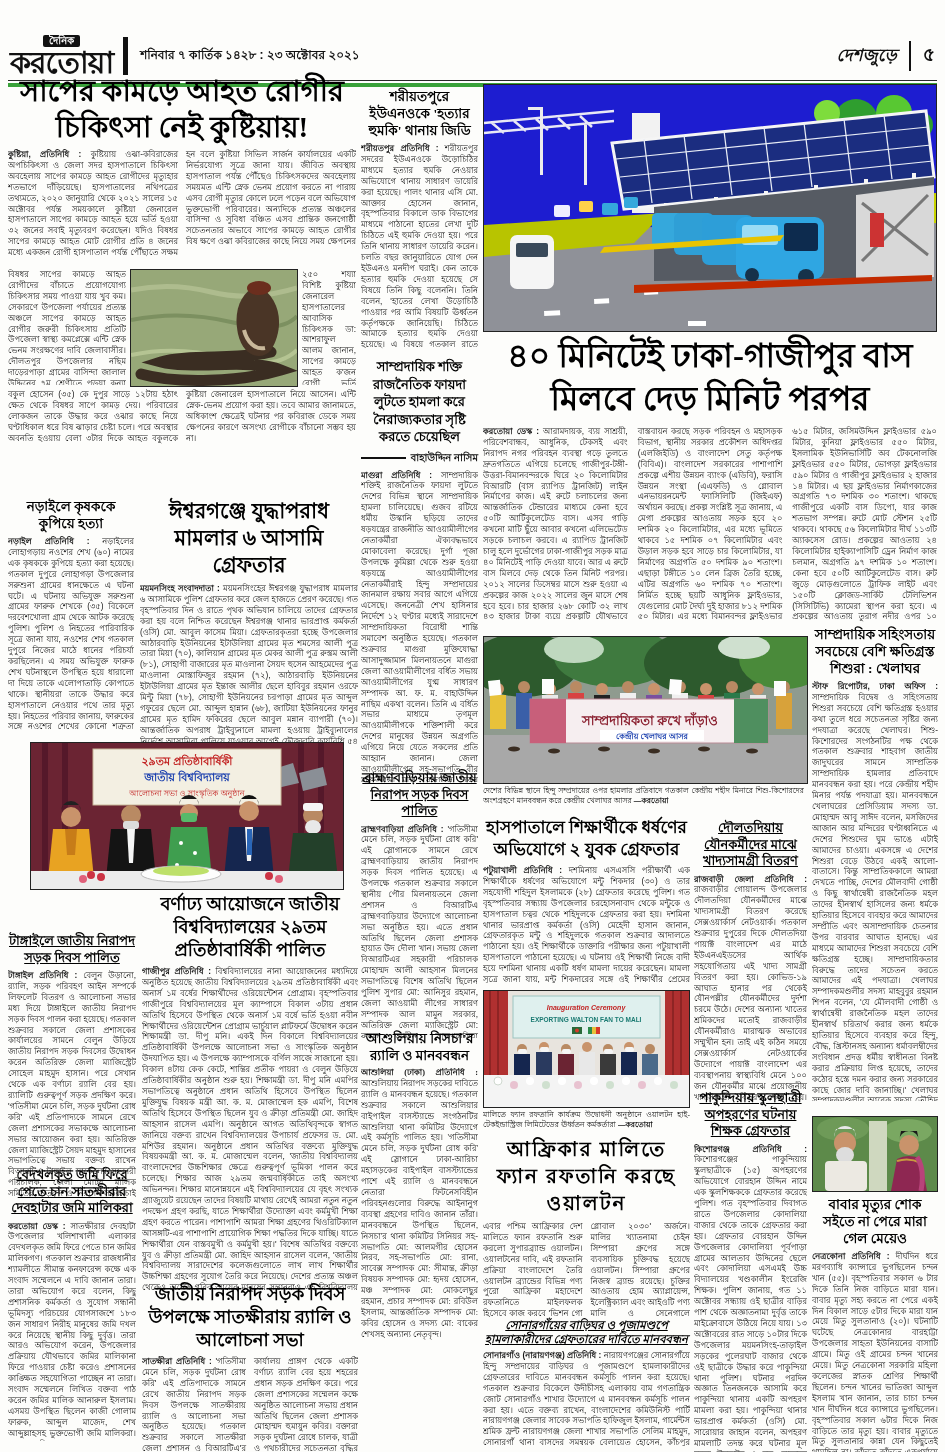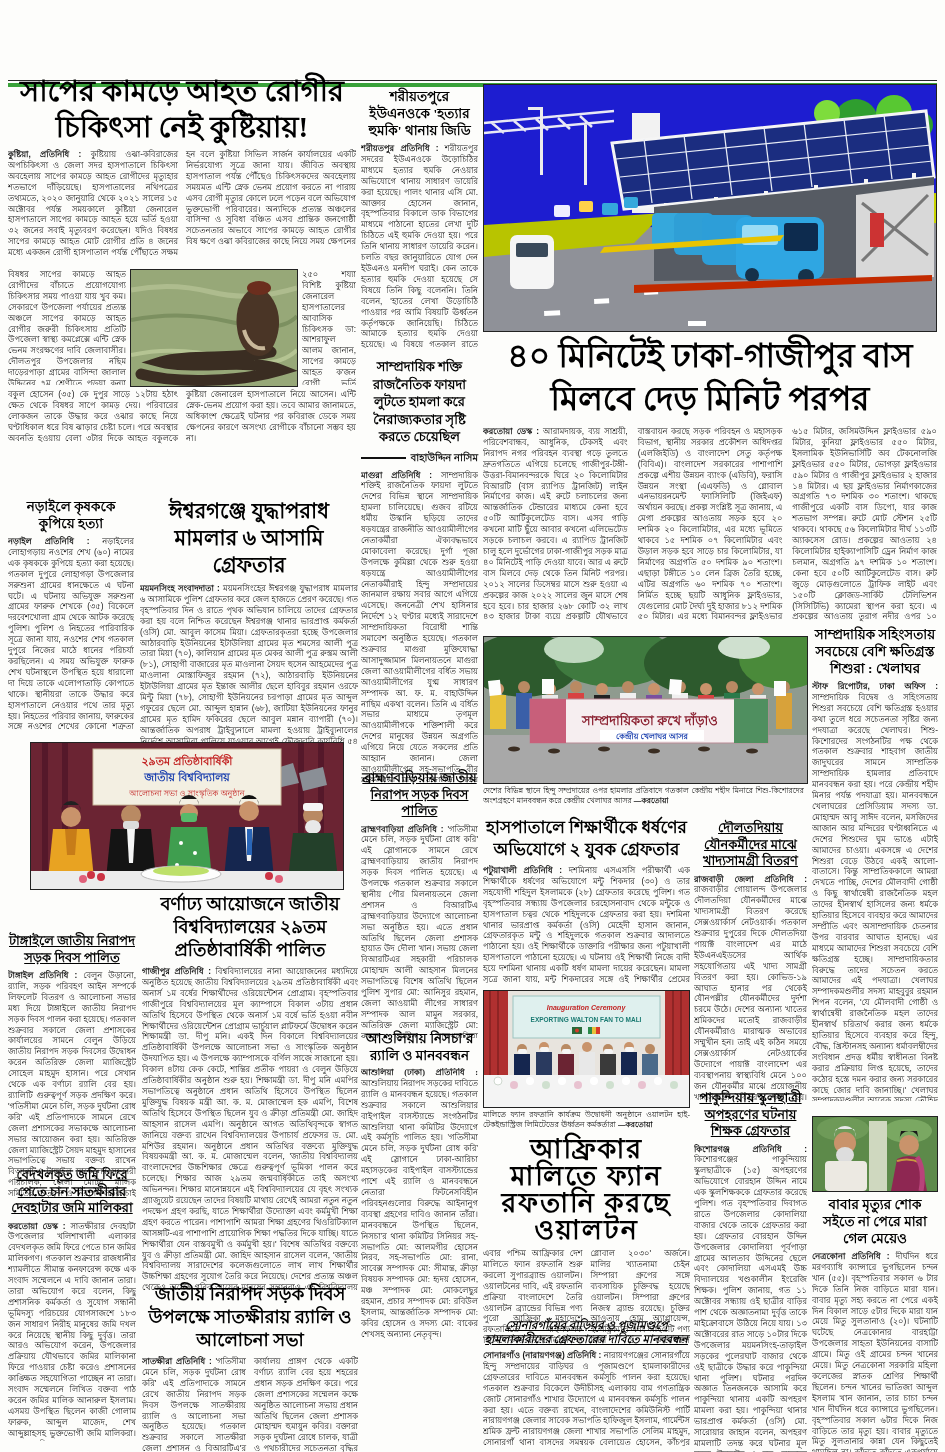--- a/index.html
+++ b/index.html
@@ -22,38 +22,51 @@
   .art{position:absolute;}
   .hl{font-family:"Liberation Serif",serif;font-weight:bold;text-align:center;margin:0 0 4px 0;color:#000;}
   .hl-xl{font-size:29px;line-height:36px;}
   .hl-brt{font-size:33px;line-height:43px;margin:3px 0 5px 0;}
   .hl-lg{font-size:21px;line-height:27px;}
   .hl-md{font-size:18px;line-height:23px;}
   .hl-hosp{font-size:17px;line-height:22px;}
   .hl-col{font-size:13.5px;line-height:17px;}
   .hl-col2{font-size:13px;line-height:16.5px;text-decoration:underline;}
   .hl-com{font-size:13px;line-height:17.5px;}
-  .hl-walton{font-size:27px;line-height:27px;letter-spacing:2px;}
+  .hl-walton{font-size:20px;line-height:27px;letter-spacing:2px;}
   .hl-son{font-size:11.5px;line-height:14px;font-style:italic;text-decoration:underline;}
   .bd{font-size:8.3px;line-height:10.9px;text-align:justify;overflow:hidden;color:#151515;}
   .cols2{column-count:2;column-gap:8px;}
   .cols3{column-count:3;column-gap:10px;}
   .by{font-weight:bold;}
   .byrow{display:flex;align-items:center;font-size:10px;font-weight:bold;margin:1px 0 3px 0;}
   .byrow .dash{flex:1;height:1.5px;background:#111;margin-right:5px;}
   .photo{display:block;border:1px solid #222;background:#ccc;}
   .cap{font-size:7.6px;line-height:9.6px;text-align:justify;margin-top:2px;overflow:hidden;}
   .cap .credit{font-weight:bold;white-space:nowrap;margin-top:30px;}
   .band{display:flex;gap:4px;margin:2px 0;}
 </style>
 </head>
 <body>
 
 <div id="page">
 
+  <div class="header">
+    <div class="masthead">
+      <div class="m-top">দৈনিক</div>
+      <div class="m-main">করতোয়া</div>
+    </div>
+    <div class="m-bar"></div>
+    <div class="dateline">শনিবার ৭ কার্তিক ১৪২৮ : ২৩ অক্টোবর ২০২১</div>
+    <div class="h-right">
+      <span class="section">দেশজুড়ে</span>
+      <span class="h-div"></span>
+      <span class="pageno">৫</span>
+    </div>
+  </div>
   <div class="rule"></div>
 
   <div class="art" style="left:8px;top:73px;width:348px;">
     <h1 class="hl hl-xl">সাপের কামড়ে আহত রোগীর চিকিৎসা নেই কুষ্টিয়ায়!</h1>
     <div class="bd cols2" style="height:118px;">
       <span class="by">কুষ্টিয়া, প্রতিনিধি :</span>
       <span>কুষ্টিয়ায় ওঝা-কবিরাজের অপচিকিৎসা ও জেলা সদর হাসপাতালে চিকিৎসা অবহেলায় সাপের কামড়ে আহত রোগীদের মৃত্যুহার শতভাগে দাঁড়িয়েছে। হাসপাতালের নথিপত্রের তথ্যমতে, ২০২০ জানুয়ারি থেকে ২০২১ সালের ১৫ অক্টোবর পর্যন্ত সময়কালে কুষ্টিয়া জেনারেল হাসপাতালে সাপের কামড়ে আহত হয়ে ভর্তি হওয়া ৩২ জনের সবাই মৃত্যুবরণ করেছেন। যদিও বিষধর সাপের কামড়ে আহত মোট রোগীর প্রতি ৪ জনের মধ্যে একজন রোগী হাসপাতাল পর্যন্ত পৌঁছাতে সক্ষম হন বলে কুষ্টিয়া সিভিল সার্জন কার্যালয়ের একটি নির্ভরযোগ্য সূত্রে জানা যায়। জীবিত অবস্থায় হাসপাতাল পর্যন্ত পৌঁছেও চিকিৎসকদের অবহেলায় সময়মত এন্টি স্নেক ভেনম প্রয়োগ করতে না পারায় এসব রোগী মৃত্যুর কোলে ঢলে পড়েন বলে অভিযোগ ভুক্তভোগী পরিবারের। অন্যদিকে প্রত্যন্ত অঞ্চলের বাসিন্দা ও সুবিধা বঞ্চিত এসব প্রান্তিক জনগোষ্ঠী সচেতনতার অভাবে সাপের কামড়ে আহত রোগীর বিষ ক্ষণে ওঝা কবিরাজের কাছে নিয়ে সময় ক্ষেপনের কারণে এসব রোগী মৃত্যুর অন্যতম কারণ বলে দাবি হাসপাতালের সংশ্লিষ্ট চিকিৎসকদের।</span>
     </div>
     <div class="band">
       <div class="bd" style="width:118px;height:116px;">বিষধর সাপের কামড়ে আহত রোগীদের বাঁচাতে প্রয়োগযোগ্য চিকিৎসার সময় পাওয়া যায় খুব কম। সেকারণে উপজেলা পর্যায়ের প্রত্যন্ত অঞ্চলে সাপের কামড়ে আহত রোগীর জরুরী চিকিৎসায় প্রতিটি উপজেলা স্বাস্থ্য কমপ্লেক্সে এন্টি স্নেক ভেনম সংরক্ষণের দাবি জেলাবাসীর। দৌলতপুর উপজেলার নছিম দাড়েরপাড়া গ্রামের বাসিন্দা জালাল উদ্দিনের ৭ম শ্রেণীতে পড়ুয়া কন্যা এবং স্থানীয় চিকিৎসা প্রত্যাশীরা এমন অভিযোগ করেন।</div>

